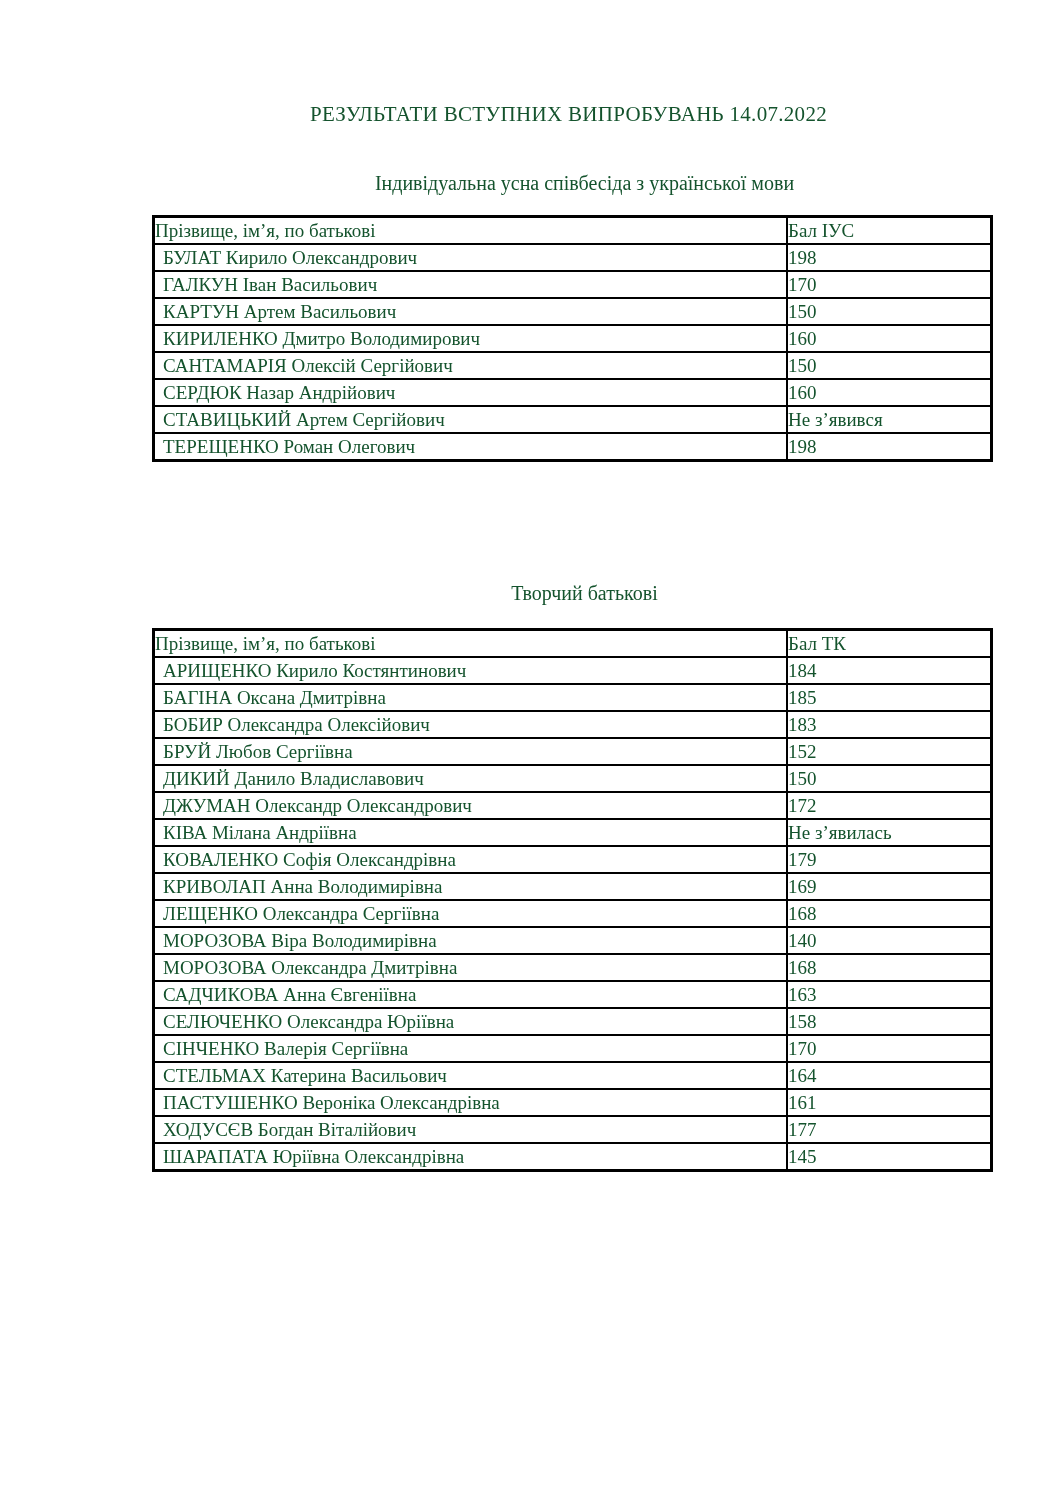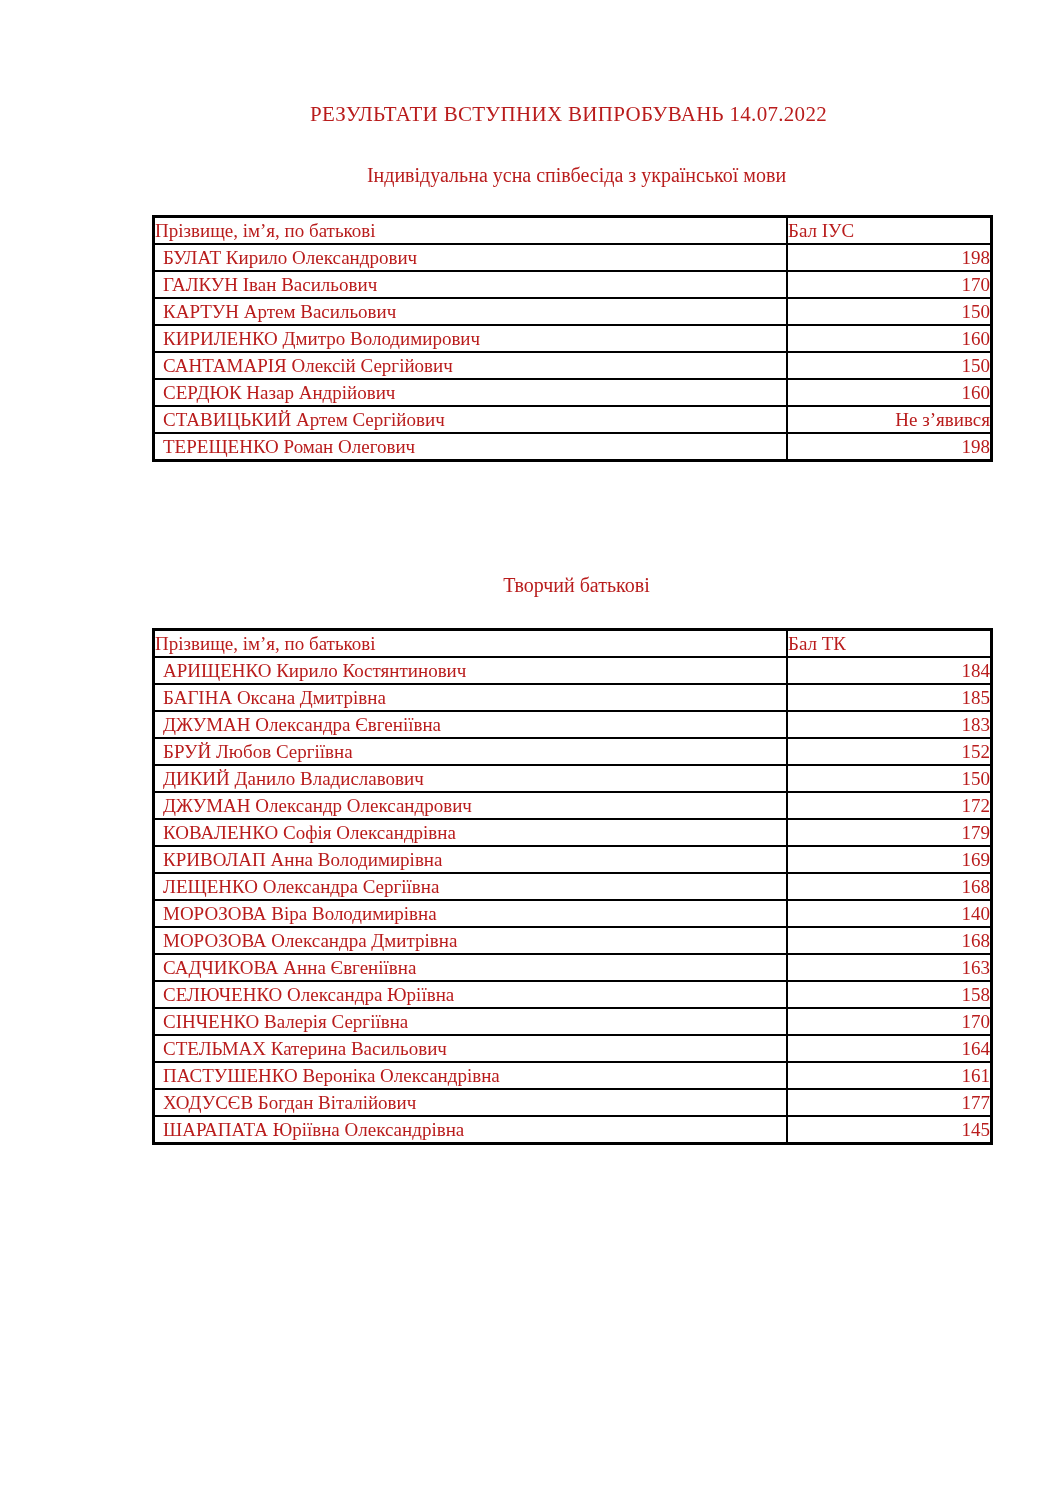--- a/index.html
+++ b/index.html
@@ -6,40 +6,40 @@
     margin: 0;
     padding: 0;
     background: #ffffff;
   }
   .page {
     position: relative;
     width: 1058px;
     height: 1185px;
     background: #ffffff;
     font-family: "Liberation Serif", "DejaVu Serif", serif;
-    color: #b91c1c;
+    color: #14532d;
     overflow: hidden;
   }
   .doc-title {
     position: absolute;
     top: 102px;
     left: 152px;
     width: 833px;
     margin: 0;
     text-align: center;
     font-size: 21px;
     font-weight: normal;
     letter-spacing: 0.3px;
     white-space: nowrap;
   }
   .section-heading {
     position: absolute;
     left: 152px;
     width: 833px;
-    margin: 8px;
+    margin: 16px;
     text-align: center;
     font-size: 20px;
     font-weight: normal;
     white-space: nowrap;
   }
   .section-heading.first { top: 156px; }
   .section-heading.second { top: 566px; }
   table.results {
     position: absolute;
     left: 152px;
@@ -58,21 +58,21 @@
     padding: 0;
     line-height: 25px;
     font-weight: normal;
     overflow: hidden;
     white-space: nowrap;
   }
   table.results .col-name  { width: 631px; }
   table.results .col-score { width: 202px; }
   table.results th { text-align: left; }
   table.results td.cell-name  { text-align: left; padding-left: 8px; }
-  table.results td.cell-score { text-align: right; padding-left: 41px; }
+  table.results td.cell-score { text-align: left; }
 </style>
 </head>
 <body>
 
 <div class="page">
   <h1 class="doc-title">РЕЗУЛЬТАТИ ВСТУПНИХ ВИПРОБУВАНЬ 14.07.2022</h1>
 
   <h2 class="section-heading first">Індивідуальна усна співбесіда з української мови</h2>
 
   <table class="results t1">
@@ -130,34 +130,38 @@
       <tbody>
         <tr>
           <td class="cell-name col-name">АРИЩЕНКО Кирило Костянтинович</td>
           <td class="cell-score col-score">184</td>
         </tr>
         <tr>
           <td class="cell-name col-name">БАГІНА Оксана Дмитрівна</td>
           <td class="cell-score col-score">185</td>
         </tr>
         <tr>
-          <td class="cell-name col-name">ДЖУМАН Олександра Євгеніївна</td>
+          <td class="cell-name col-name">БОБИР Олександра Олексійович</td>
           <td class="cell-score col-score">183</td>
         </tr>
         <tr>
           <td class="cell-name col-name">БРУЙ Любов Сергіївна</td>
           <td class="cell-score col-score">152</td>
         </tr>
         <tr>
           <td class="cell-name col-name">ДИКИЙ Данило Владиславович</td>
           <td class="cell-score col-score">150</td>
         </tr>
         <tr>
           <td class="cell-name col-name">ДЖУМАН Олександр Олександрович</td>
           <td class="cell-score col-score">172</td>
+        </tr>
+        <tr>
+          <td class="cell-name col-name">КІВА Мілана Андріївна</td>
+          <td class="cell-score col-score">Не з’явилась</td>
         </tr>
         <tr>
           <td class="cell-name col-name">КОВАЛЕНКО Софія Олександрівна</td>
           <td class="cell-score col-score">179</td>
         </tr>
         <tr>
           <td class="cell-name col-name">КРИВОЛАП Анна Володимирівна</td>
           <td class="cell-score col-score">169</td>
         </tr>
         <tr>

